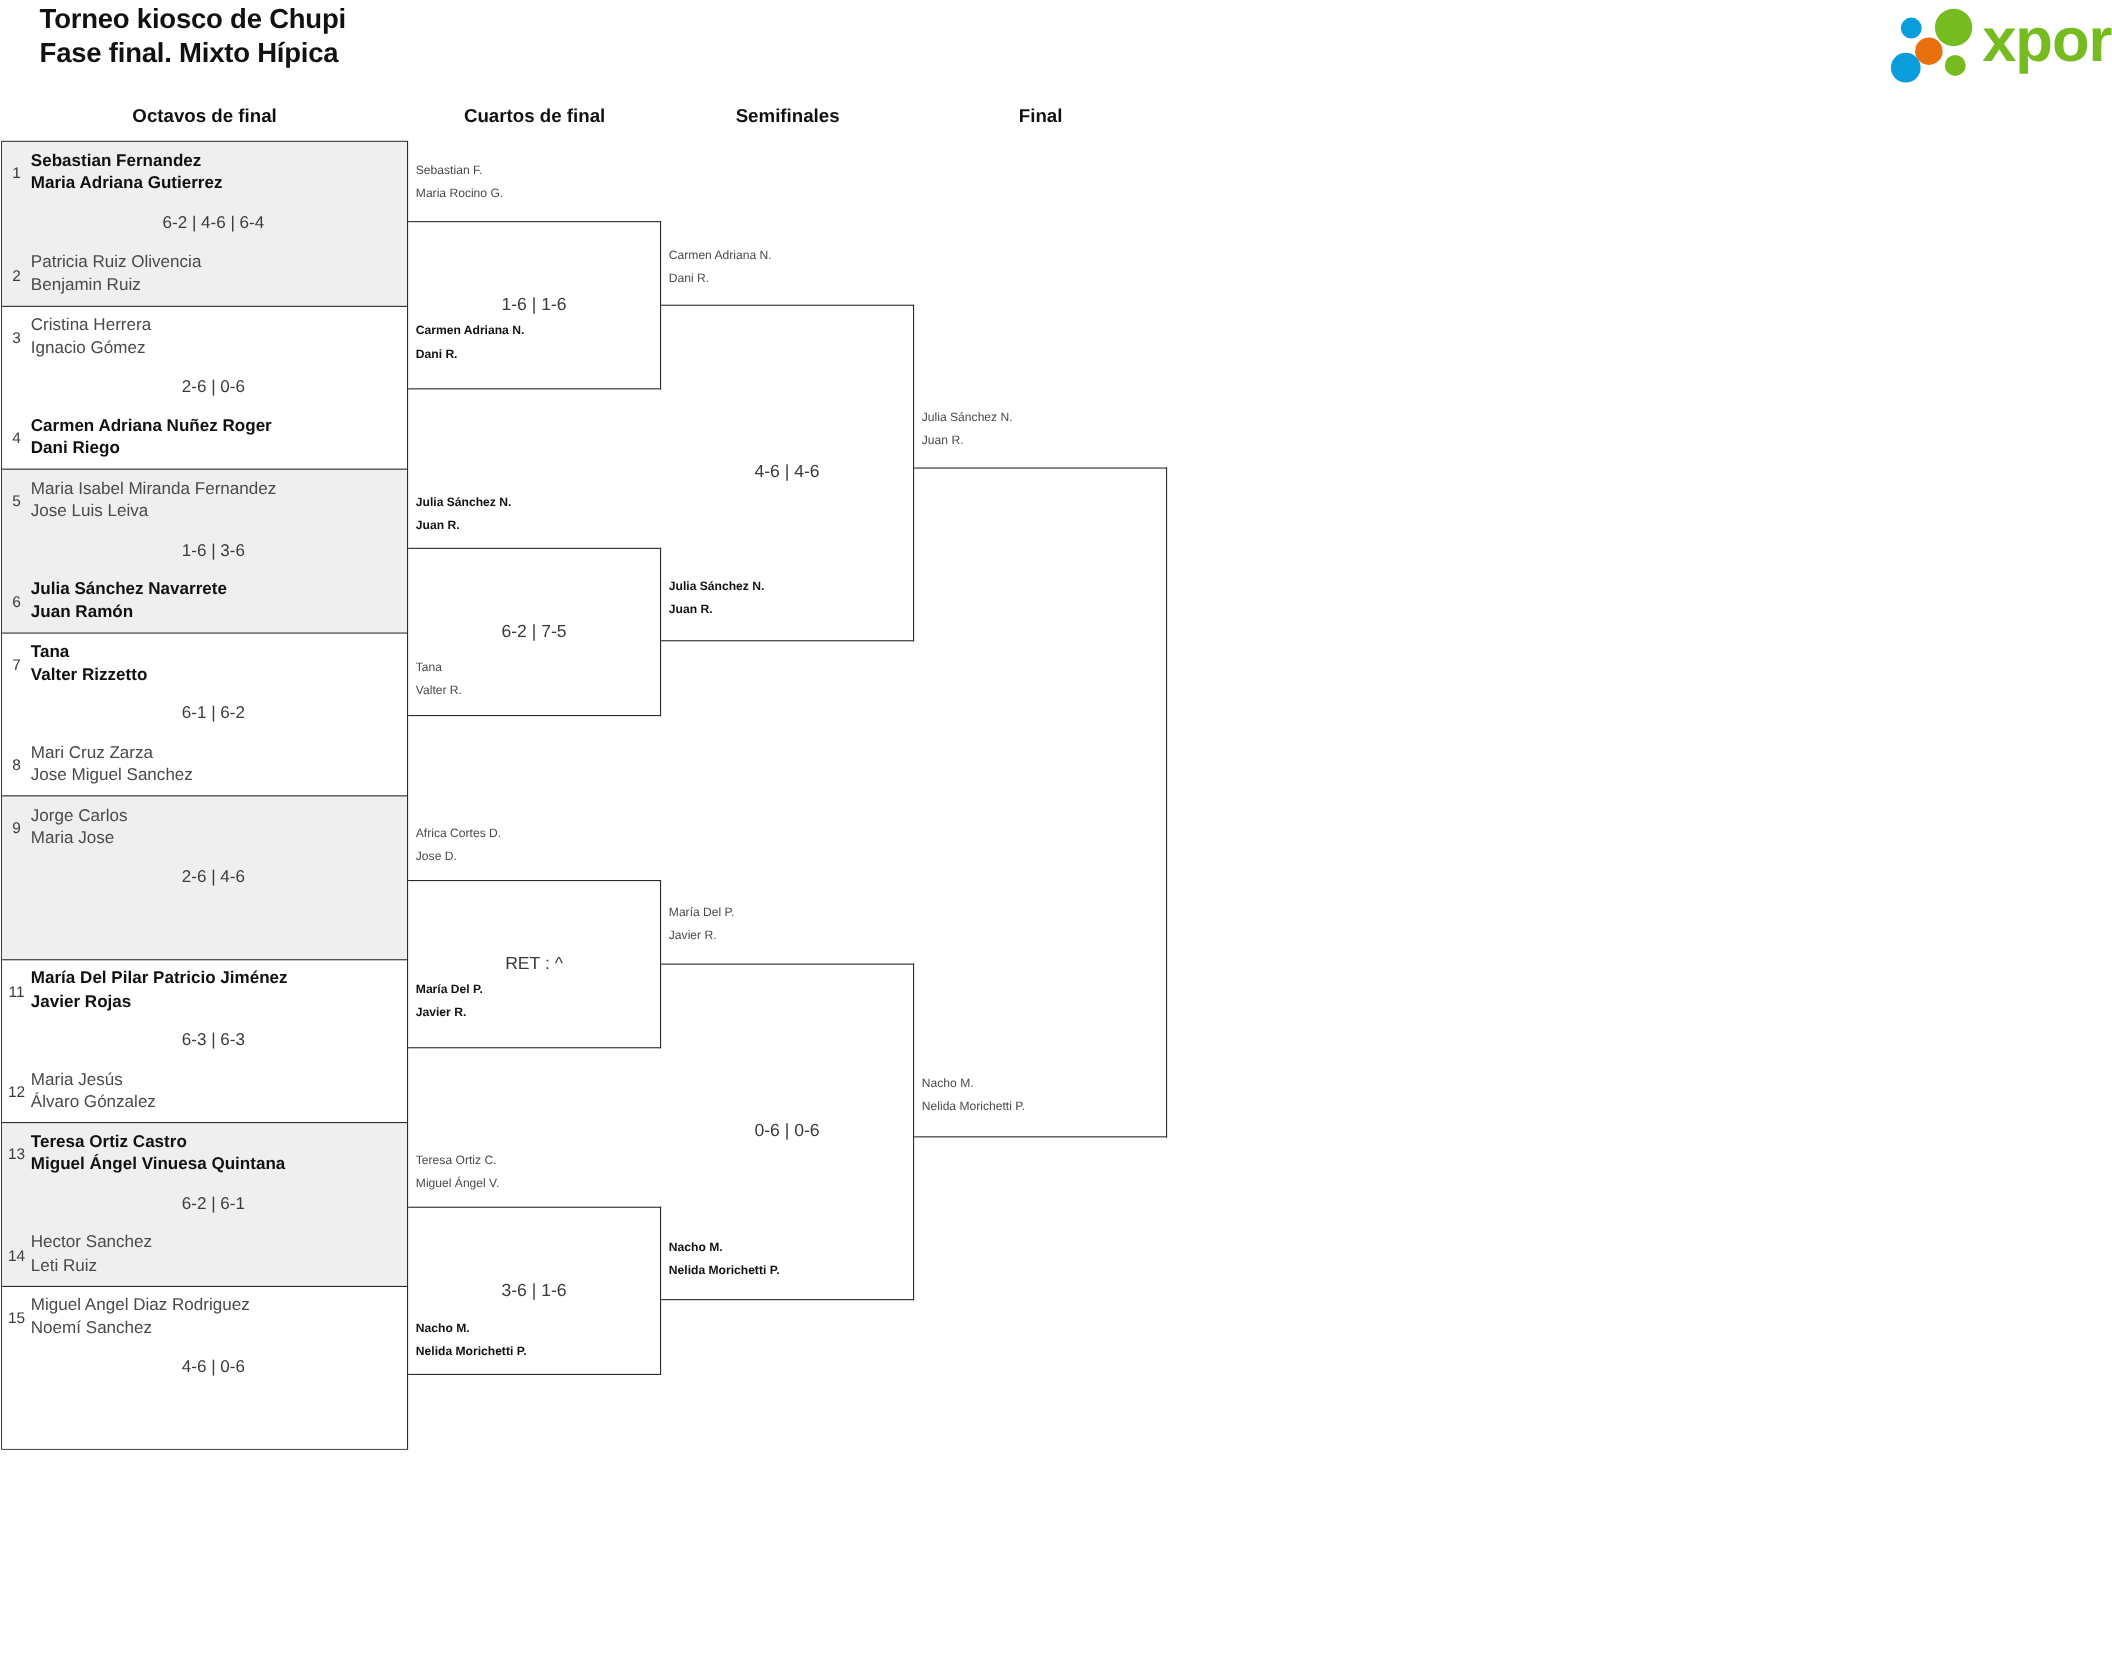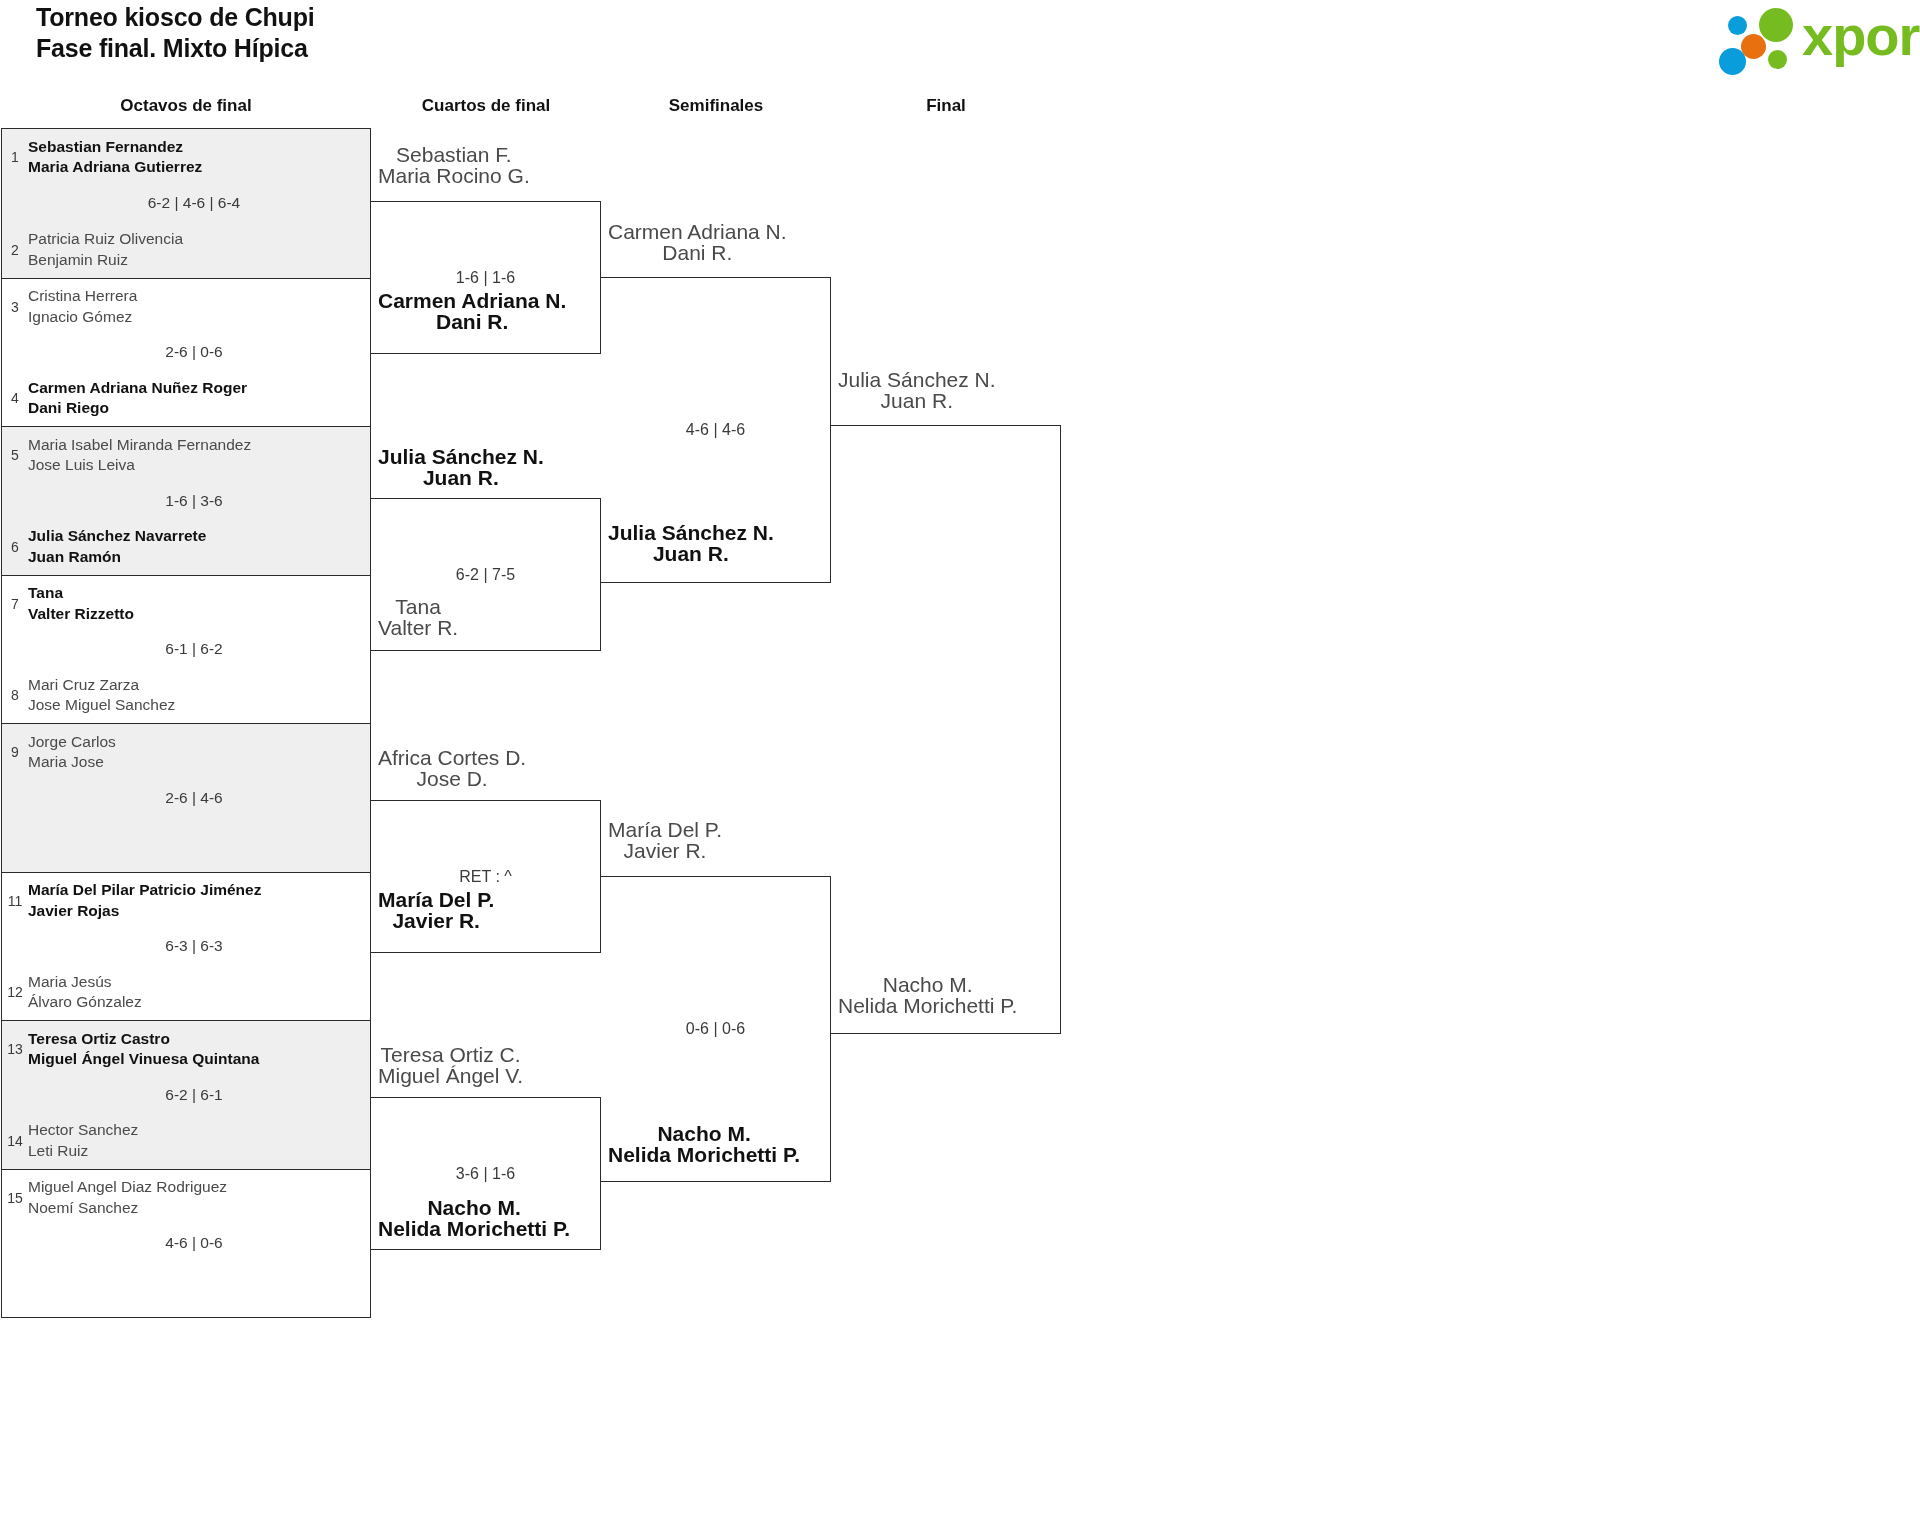--- a/index.html
+++ b/index.html
@@ -50,21 +50,21 @@
   .pair.win{color:#111111;font-weight:700;}
   .r16-score{position:absolute;left:0;width:100%;top:50%;transform:translateY(-50%);
              text-align:center;font-size:15.5px;color:#3a3a3a;padding-left:16px;
              box-sizing:border-box;}
 
   
   .bx{position:absolute;box-sizing:border-box;border:1.5px solid #2b2b2b;border-left:none;}
   .bx-score{position:absolute;left:0;width:100%;top:50%;transform:translateY(-50%);
             text-align:center;font-size:16px;color:#3a3a3a;}
   
-  .nm{position:absolute;font-size:21px;line-height:20.5px;color:#4a4a4a;white-space:nowrap;text-align:center;}
+  .nm{position:absolute;font-size:11px;line-height:20.5px;color:#4a4a4a;white-space:nowrap;}
   .nm.win{color:#111111;font-weight:700;}
 </style>
 </head>
 <body>
 
 <div id="header">
 
   <div id="title-block">
     <div class="title-line">Torneo kiosco de Chupi</div>
     <div class="title-line">Fase final. Mixto Hípica</div>

